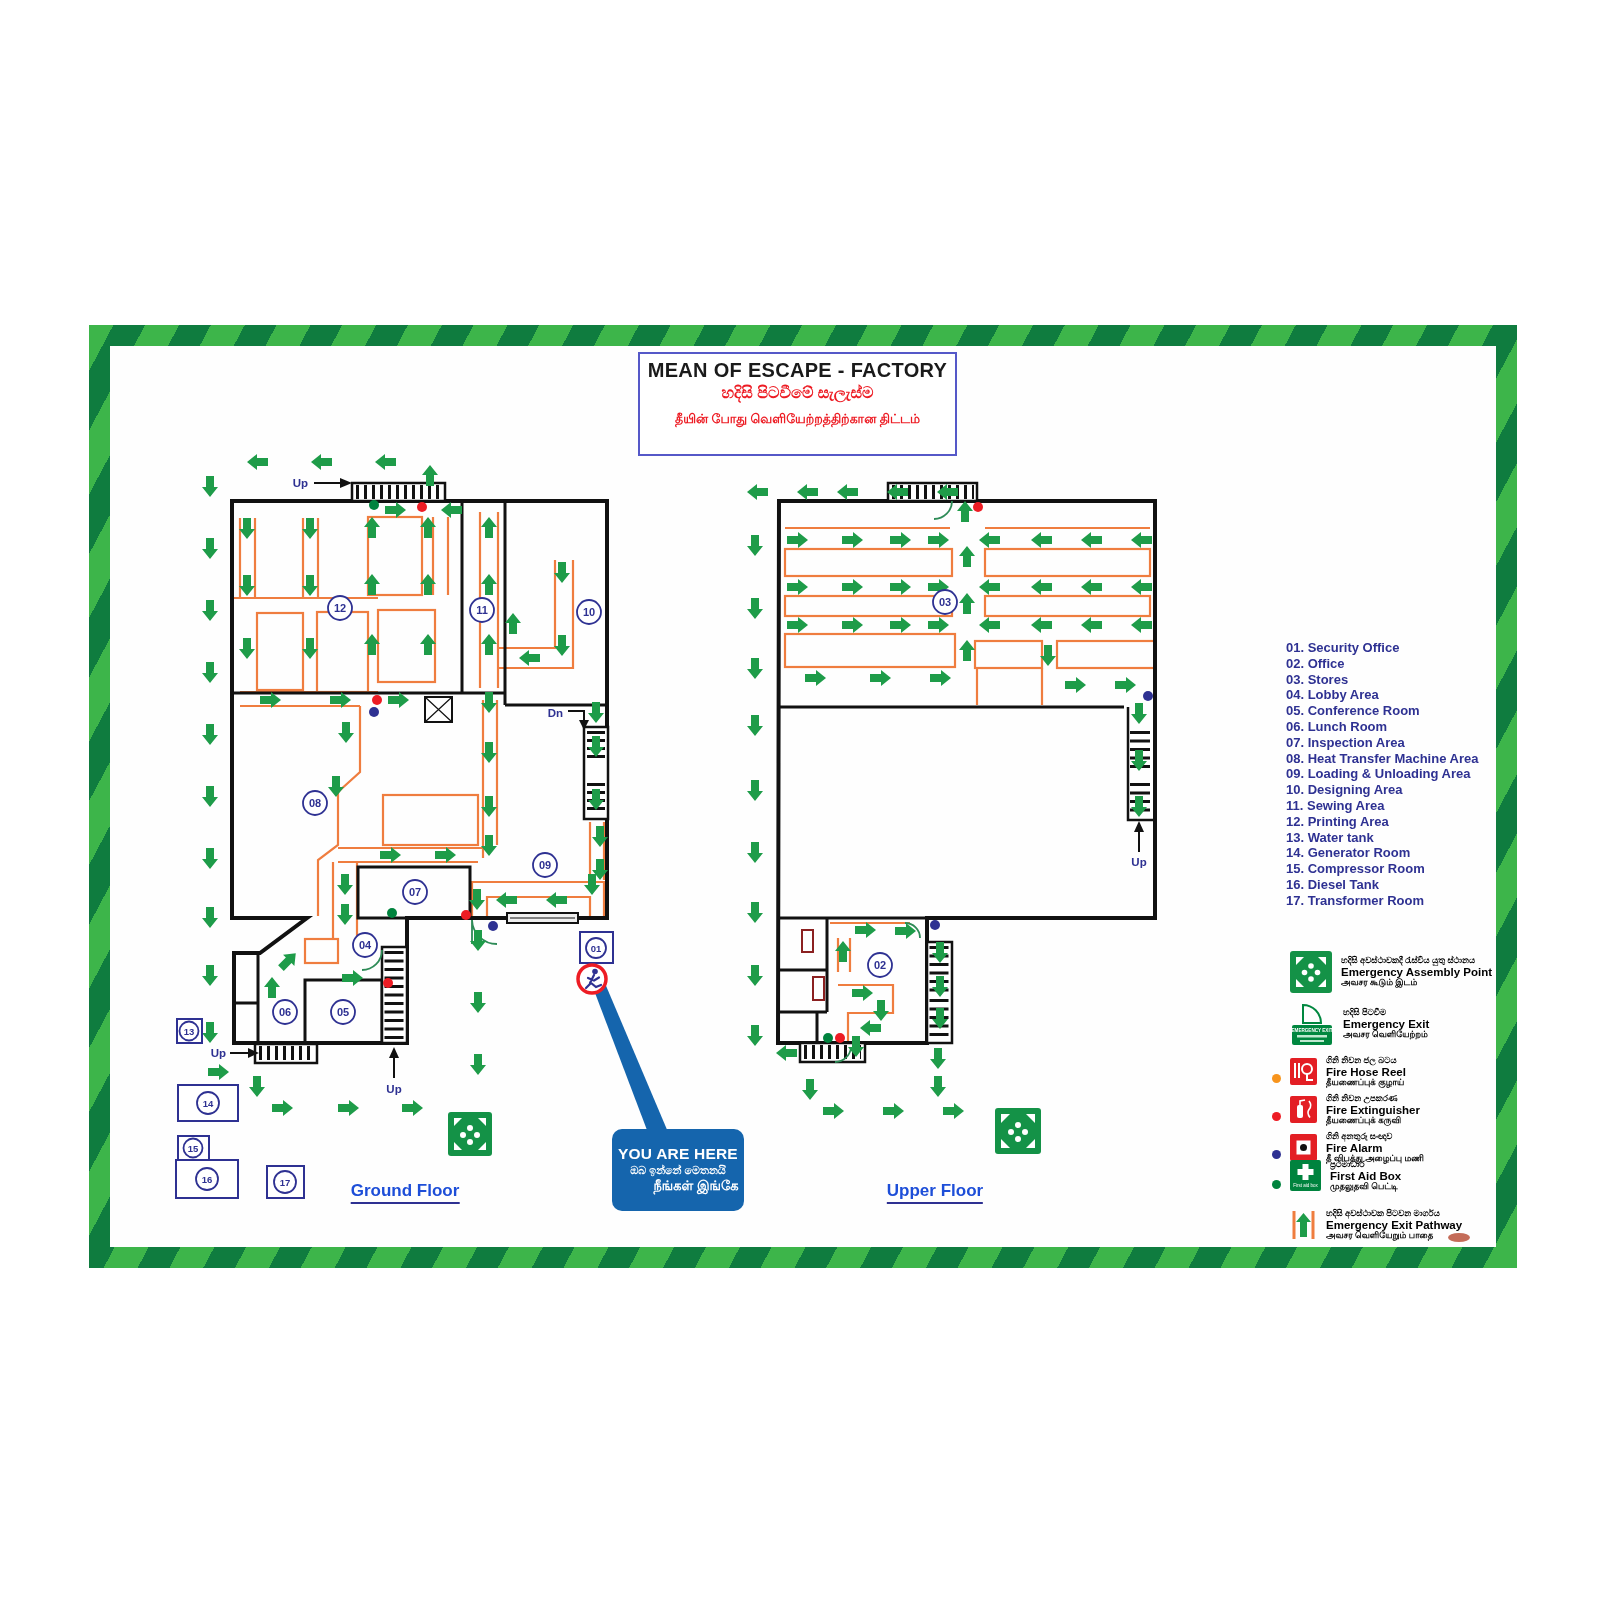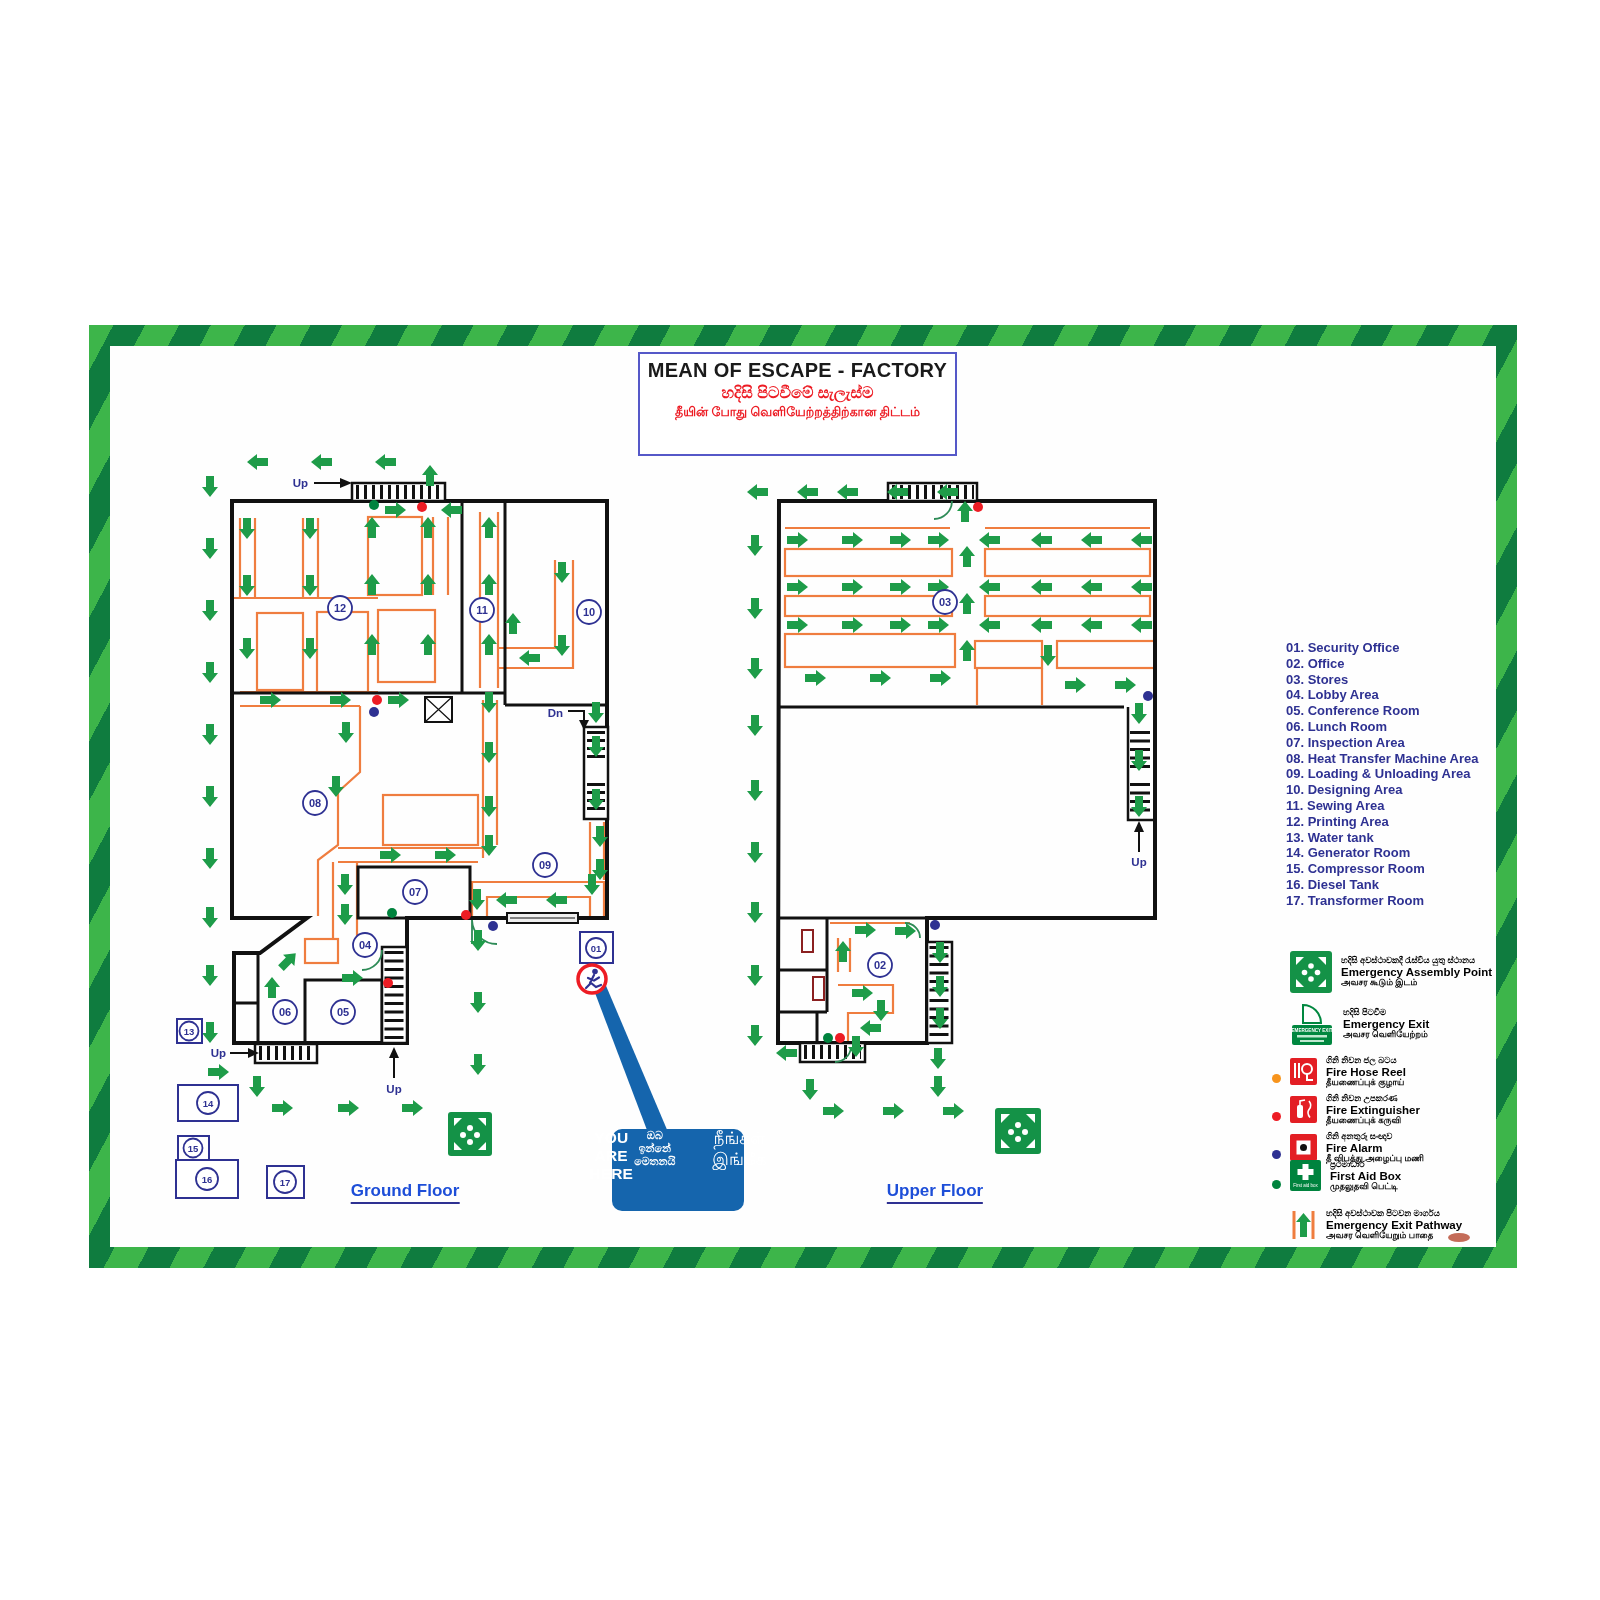--- a/index.html
+++ b/index.html
@@ -10,38 +10,38 @@
   .poster-inner{position:absolute;left:21px;top:21px;right:21px;bottom:21px;background:#fefefe;}
   .plan-svg{position:absolute;left:110px;top:346px;width:1386px;height:901px;}
   svg text{font-family:"Liberation Sans",sans-serif;}
   .badge-t{font-size:11px;font-weight:bold;fill:#2e3192;text-anchor:middle;}
   .badge-s{font-size:9.5px;font-weight:bold;fill:#2e3192;text-anchor:middle;}
   .updn{font-size:11.5px;font-weight:bold;fill:#2e3192;}
   .title-box{position:absolute;left:638px;top:352px;width:319px;height:104px;border:2px solid #5558c8;
              background:#fff;text-align:center;padding-top:5px;box-sizing:border-box;}
   .t-en{font-size:20px;font-weight:bold;color:#1a1a1a;letter-spacing:.3px;}
   .t-si{font-size:16px;font-weight:bold;color:#ed1c24;margin-top:2px;}
-  .t-ta{font-size:12.5px;font-weight:bold;color:#ed1c24;margin-top:3px;}
+  .t-ta{font-size:12.5px;font-weight:bold;color:#ed1c24;margin-top:10px;}
   .room-list{position:absolute;left:1286px;top:640px;color:#2e3192;font-size:13px;font-weight:bold;
              line-height:15.8px;white-space:nowrap;list-style:none;margin:0;padding:0;}
   .sym-legend{position:absolute;left:1268px;top:946px;width:228px;height:302px;}
   .sym-row{position:absolute;left:0;display:flex;align-items:center;}
   .sym-icon{flex:0 0 auto;margin-left:22px;margin-right:9px;}
   .sym-dot{position:absolute;left:4px;width:9px;height:9px;border-radius:50%;}
   .sym-text{color:#000000;line-height:1.12;}
   .sym-si{font-size:8.5px;font-weight:bold;}
   .sym-en{font-size:11.5px;font-weight:bold;}
   .sym-ta{font-size:8.5px;font-weight:bold;}
   .floor-label{position:absolute;top:1181px;transform:translateX(-50%);font-size:17px;font-weight:bold;
                color:#1d4ed8;border-bottom:2.5px solid #2e3192;padding-bottom:1px;white-space:nowrap;}
   .yah{position:absolute;left:612px;top:1129px;width:132px;height:82px;background:#1565ad;border-radius:10px;
-       color:#fff;text-align:center;display:flex;flex-direction:row;justify-content:center;gap:1px;}
+       color:#fff;text-align:center;display:flex;flex-direction:column;justify-content:center;gap:1px;}
   .yah-en{font-size:15.5px;font-weight:bold;letter-spacing:.2px;}
   .yah-si{font-size:11px;font-weight:bold;}
-  .yah-ta{font-size:17px;font-weight:normal;padding-left:36px;}
+  .yah-ta{font-size:13px;font-weight:bold;padding-left:36px;}
   .signature{position:absolute;left:1448px;top:1233px;width:22px;height:9px;border-radius:50%;
              background:#b5472f;opacity:.8;}
 </style>
 </head>
 <body>
 
 <div class="canvas">
   <div class="poster">
     <div class="poster-inner"></div>
   </div>

